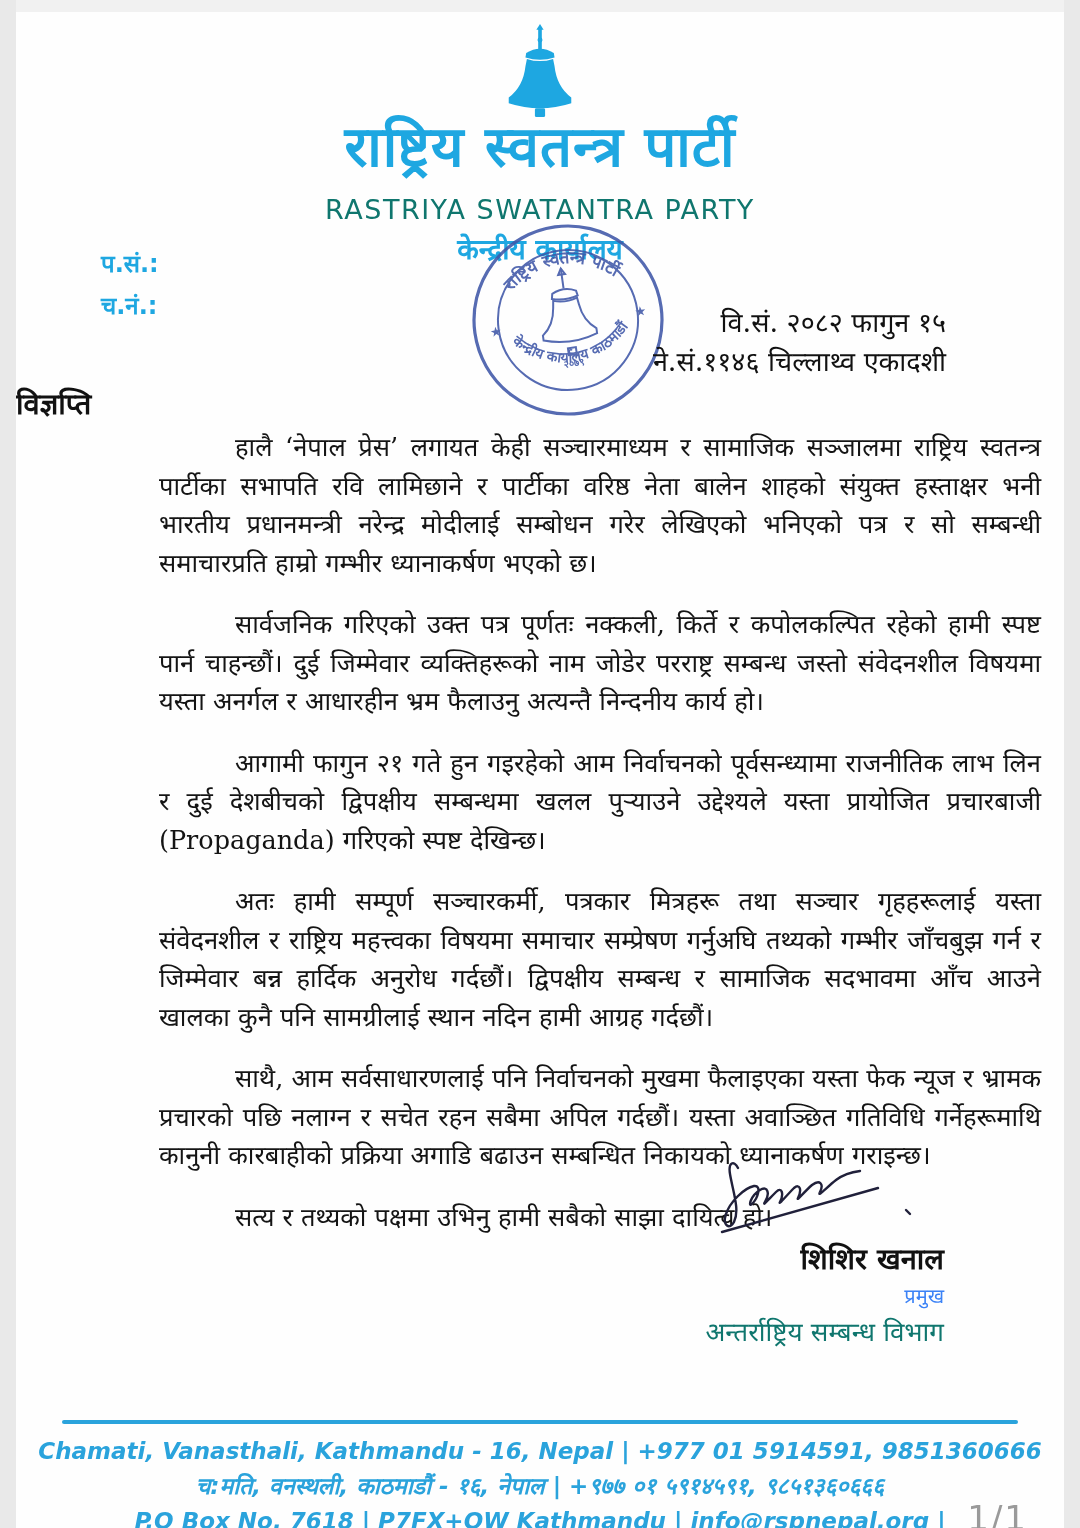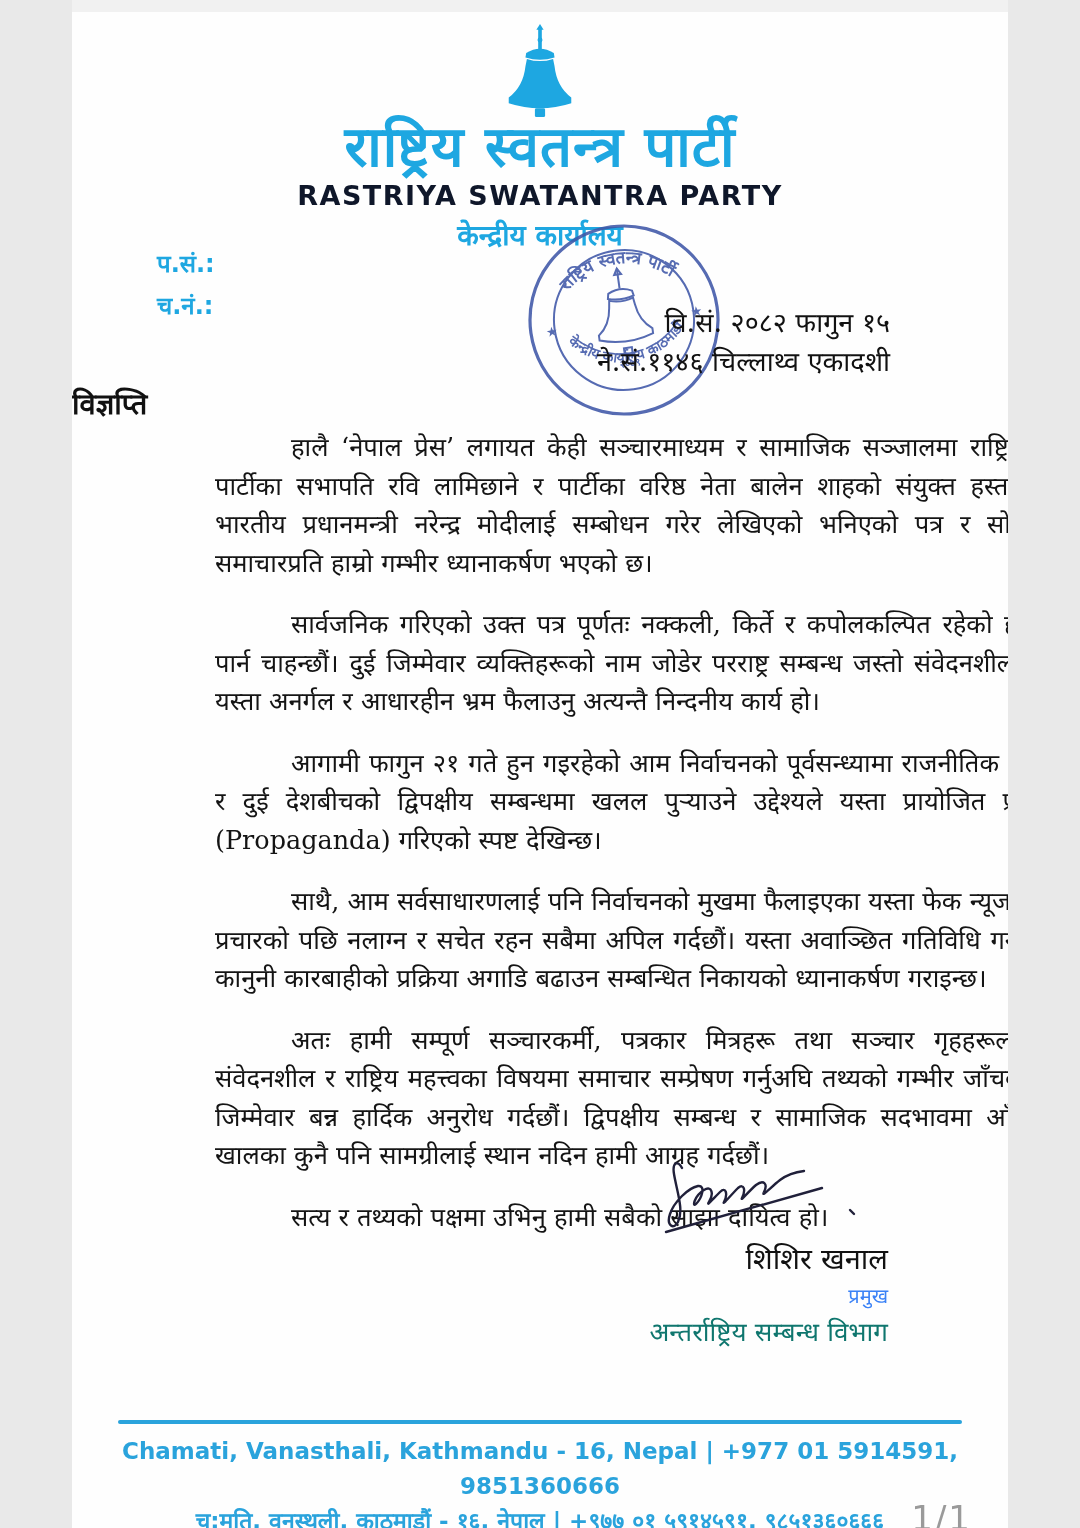--- a/index.html
+++ b/index.html
@@ -1,33 +1,33 @@
 <!DOCTYPE html>
 <html><head>
 <meta charset="utf-8">
 <style>
   * { margin:0; padding:0; box-sizing:border-box; }
   html,body { background:#e9e9e9; }
   .page {
-    position:relative; width:936px; height:1528px; margin:0 auto;
+    position:relative; width:1048px; height:1528px; margin:0 auto;
     background:#fefefe; overflow:hidden;
     font-family:"DejaVu Serif","Liberation Serif",serif; color:#161616;
   }
   .top-scan-strip { position:absolute; top:0; left:0; right:0; height:12px; background:#f1f1f1; }
 
   
   .letterhead { position:absolute; top:24px; left:0; width:100%; text-align:center; }
   .bell-logo { display:block; margin:0 auto; width:96px; height:96px; }
   .party-name-np {
     margin-top:-4px; font-family:"DejaVu Sans","Liberation Sans",sans-serif;
     font-size:56px; font-weight:700; color:#1ea7e1; letter-spacing:1px; line-height:1.1;
   }
   .party-name-en {
-    margin-top:2px; font-family:"DejaVu Sans","Liberation Sans",sans-serif;
-    font-size:27px; font-weight:700; color:#0f172a; letter-spacing:1.5px;
+    margin-top:16px; font-family:"DejaVu Sans","Liberation Sans",sans-serif;
+    font-size:27px; font-weight:400; color:#0f766e; letter-spacing:1.5px;
   }
   .office-np {
     margin-top:4px; font-family:"DejaVu Sans","Liberation Sans",sans-serif;
     font-size:28px; font-weight:700; color:#1ea7e1;
   }
 
   
   .refs { position:absolute; left:85px; top:243px; font-family:"DejaVu Sans","Liberation Sans",sans-serif;
     font-size:24px; font-weight:700; color:#1ea7e1; line-height:42px; }
 
@@ -44,30 +44,30 @@
     font-size:29px; font-weight:700; color:#111; }
   .body-text { position:absolute; top:428px; left:100px; width:882px;margin-left:43px; }
   .body-text p {
     font-size:25.5px; line-height:38.5px; text-align:justify; text-indent:76px;
     color:#141414; margin-bottom:23px;
   }
 
   
   .sig-block { position:absolute; right:120px; top:1158px; text-align:right; }
   .sig-scribble { display:block; margin-left:auto; margin-right:14px; width:220px; height:82px; }
-  .sig-name { font-size:29px; font-weight:400; color:#111; line-height:38px; }
+  .sig-name { font-size:29px; font-weight:700; color:#111; line-height:38px; }
   .sig-role { font-size:20px; color:#3b82f6; line-height:36px; }
   .sig-dept { font-size:26px; color:#0f766e; line-height:36px; }
 
   
   .footer-rule { position:absolute; left:46px; right:46px; top:1420px; height:4px;
     background:#2aa3dc; border-radius:2px; }
   .footer { position:absolute; left:0; top:1434px; width:100%; text-align:center;
     font-family:"DejaVu Sans","Liberation Sans",sans-serif; color:#2aa3dc; font-weight:700; }
-  .footer .f-line { font-size:23px; line-height:35px; }
+  .footer .f-line { font-size:23px; line-height:35px;font-style:italic; }
 
   .page-indicator { position:absolute; right:36px; bottom:-10px;
     font-family:"DejaVu Sans","Liberation Sans",sans-serif;
     font-size:34px; color:#9a9a9a; letter-spacing:2px; }
 </style>
 </head>
 <body>
 
 <div class="page">
   <div class="top-scan-strip"></div>
@@ -124,22 +124,22 @@
     <div>वि.सं. २०८२ फागुन १५</div>
     <div>ने.सं.११४६ चिल्लाथ्व एकादशी</div>
   </div>
 
   <div class="doc-title">विज्ञप्ति</div>
 
   <div class="body-text">
     <p>हालै ‘नेपाल प्रेस’ लगायत केही सञ्चारमाध्यम र सामाजिक सञ्जालमा राष्ट्रिय स्वतन्त्र पार्टीका सभापति रवि लामिछाने र पार्टीका वरिष्ठ नेता बालेन शाहको संयुक्त हस्ताक्षर भनी भारतीय प्रधानमन्त्री नरेन्द्र मोदीलाई सम्बोधन गरेर लेखिएको भनिएको पत्र र सो सम्बन्धी समाचारप्रति हाम्रो गम्भीर ध्यानाकर्षण भएको छ।</p>
     <p>सार्वजनिक गरिएको उक्त पत्र पूर्णतः नक्कली, किर्ते र कपोलकल्पित रहेको हामी स्पष्ट पार्न चाहन्छौं। दुई जिम्मेवार व्यक्तिहरूको नाम जोडेर परराष्ट्र सम्बन्ध जस्तो संवेदनशील विषयमा यस्ता अनर्गल र आधारहीन भ्रम फैलाउनु अत्यन्तै निन्दनीय कार्य हो।</p>
     <p>आगामी फागुन २१ गते हुन गइरहेको आम निर्वाचनको पूर्वसन्ध्यामा राजनीतिक लाभ लिन र दुई देशबीचको द्विपक्षीय सम्बन्धमा खलल पुऱ्याउने उद्देश्यले यस्ता प्रायोजित प्रचारबाजी (Propaganda) गरिएको स्पष्ट देखिन्छ।</p>
+    <p>अतः हामी सम्पूर्ण सञ्चारकर्मी, पत्रकार मित्रहरू तथा सञ्चार गृहहरूलाई यस्ता संवेदनशील र राष्ट्रिय महत्त्वका विषयमा समाचार सम्प्रेषण गर्नुअघि तथ्यको गम्भीर जाँचबुझ गर्न र जिम्मेवार बन्न हार्दिक अनुरोध गर्दछौं। द्विपक्षीय सम्बन्ध र सामाजिक सदभावमा आँच आउने खालका कुनै पनि सामग्रीलाई स्थान नदिन हामी आग्रह गर्दछौं।</p>
     <p>साथै, आम सर्वसाधारणलाई पनि निर्वाचनको मुखमा फैलाइएका यस्ता फेक न्यूज र भ्रामक प्रचारको पछि नलाग्न र सचेत रहन सबैमा अपिल गर्दछौं। यस्ता अवाञ्छित गतिविधि गर्नेहरूमाथि कानुनी कारबाहीको प्रक्रिया अगाडि बढाउन सम्बन्धित निकायको ध्यानाकर्षण गराइन्छ।</p>
-    <p>अतः हामी सम्पूर्ण सञ्चारकर्मी, पत्रकार मित्रहरू तथा सञ्चार गृहहरूलाई यस्ता संवेदनशील र राष्ट्रिय महत्त्वका विषयमा समाचार सम्प्रेषण गर्नुअघि तथ्यको गम्भीर जाँचबुझ गर्न र जिम्मेवार बन्न हार्दिक अनुरोध गर्दछौं। द्विपक्षीय सम्बन्ध र सामाजिक सदभावमा आँच आउने खालका कुनै पनि सामग्रीलाई स्थान नदिन हामी आग्रह गर्दछौं।</p>
     <p>सत्य र तथ्यको पक्षमा उभिनु हामी सबैको साझा दायित्व हो।</p>
   </div>
 
   <div class="sig-block">
     <svg class="sig-scribble" viewBox="0 0 220 82">
       <g stroke="#20203a" stroke-width="2.4" fill="none" stroke-linecap="round">
         <path d="M28,10 C24,2 18,4 20,16 C23,34 30,52 24,64 C20,72 12,68 16,56 C20,44 34,30 44,28 C52,27 48,40 42,46 C38,50 40,38 50,32 C58,27 60,36 55,44 C52,49 58,42 66,34 C72,28 74,36 70,44 C68,48 76,38 84,30 C90,25 92,32 88,40 C86,44 94,34 102,27 C110,21 114,26 110,34 C107,40 116,30 126,22 C134,16 142,14 150,13"></path>
         <path d="M12,74 L168,30"></path>
         <path d="M196,52 l4,4"></path>
       </g>

